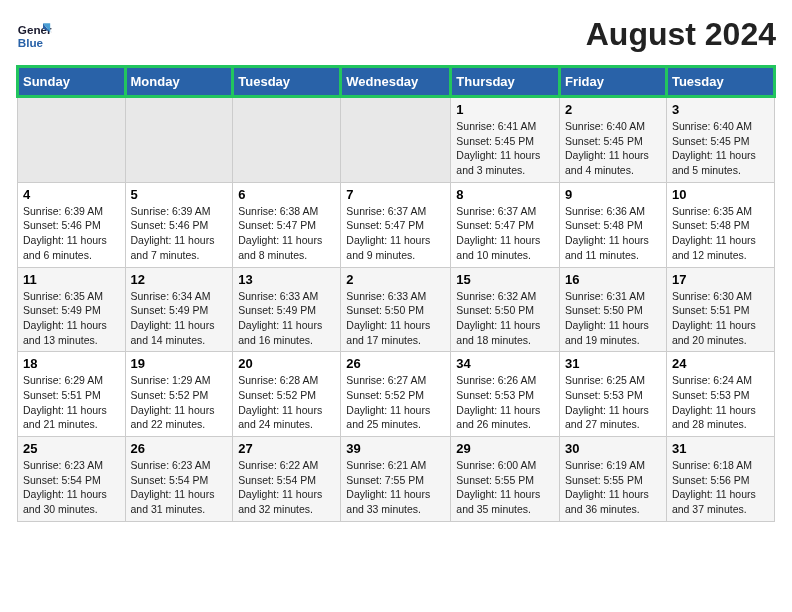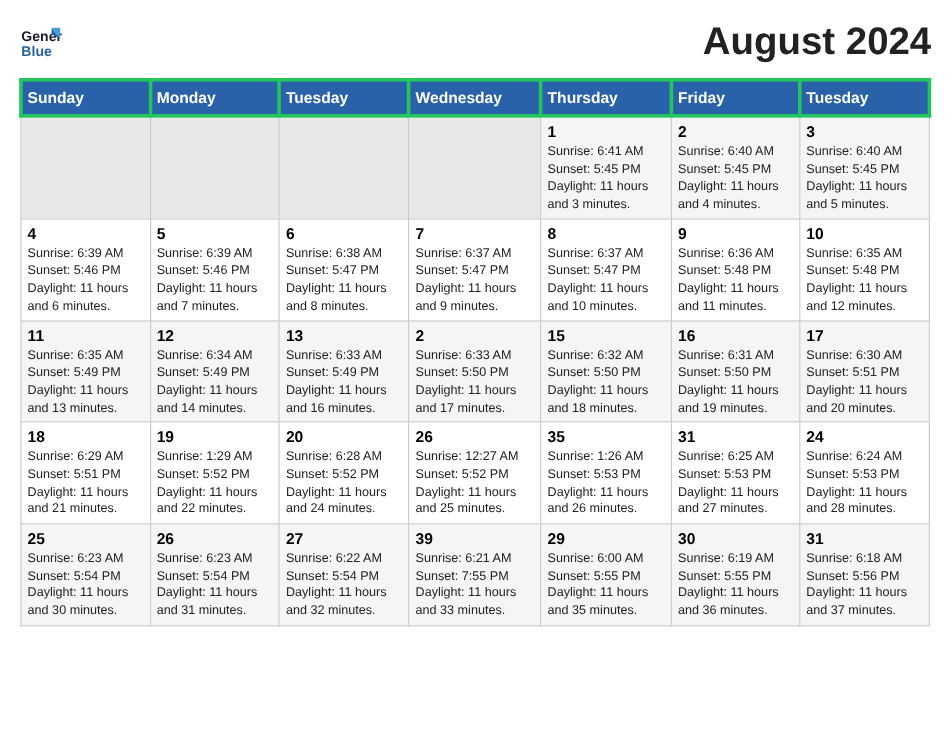--- a/index.html
+++ b/index.html
@@ -234,27 +234,27 @@
 Daylight: 11 hours and 22 minutes.</div>
         </td>
         <td>
           <span class="day-num">20</span>
           <div class="day-info">Sunrise: 6:28 AM
 Sunset: 5:52 PM
 Daylight: 11 hours and 24 minutes.</div>
         </td>
         <td>
           <span class="day-num">26</span>
-          <div class="day-info">Sunrise: 12:27 AM
+          <div class="day-info">Sunrise: 6:27 AM
 Sunset: 5:52 PM
 Daylight: 11 hours and 25 minutes.</div>
         </td>
         <td>
-          <span class="day-num">35</span>
-          <div class="day-info">Sunrise: 1:26 AM
+          <span class="day-num">34</span>
+          <div class="day-info">Sunrise: 6:26 AM
 Sunset: 5:53 PM
 Daylight: 11 hours and 26 minutes.</div>
         </td>
         <td>
           <span class="day-num">31</span>
           <div class="day-info">Sunrise: 6:25 AM
 Sunset: 5:53 PM
 Daylight: 11 hours and 27 minutes.</div>
         </td>
         <td>

